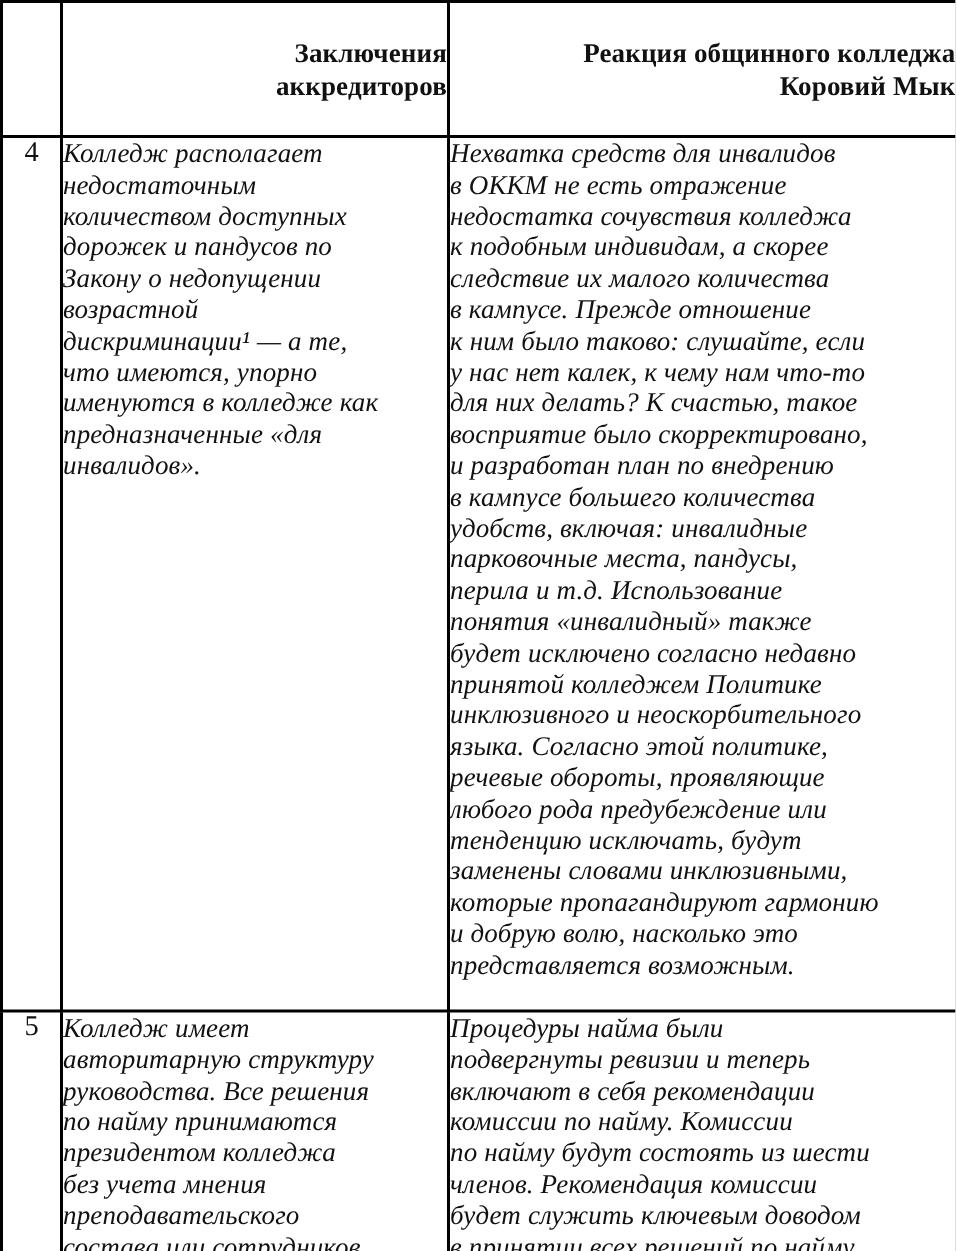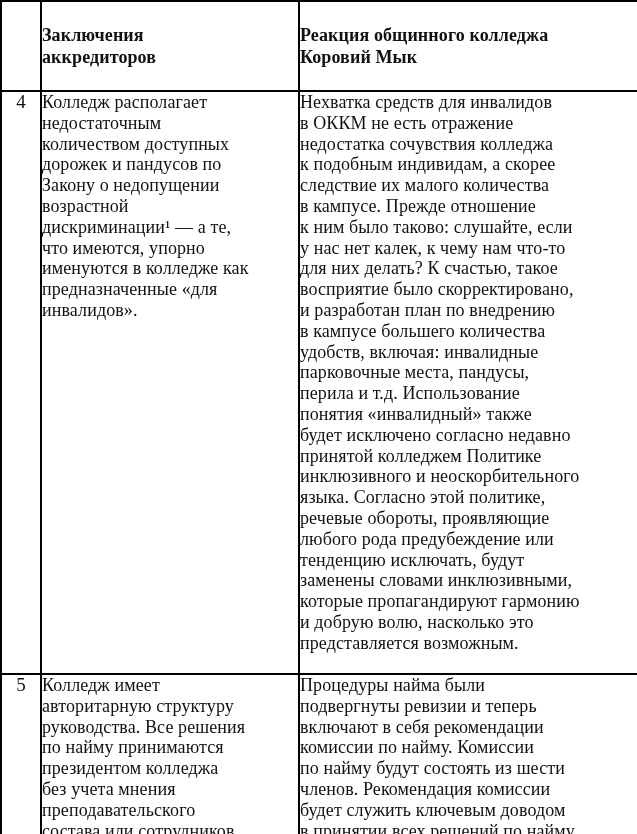--- a/index.html
+++ b/index.html
@@ -30,37 +30,38 @@
   col.c-num  { width: 40px; }
   col.c-conc { width: 258px; }
   col.c-reac { width: 339px; }
 
   tr.header-row { height: 62px; }
   tr.row-4 { height: 583px; }
   tr.row-5 { height: auto; }
 
   th.head-cell {
     vertical-align: middle;
-    text-align: left;
+    text-align: right;
     font-weight: bold;
     font-size: 18px;
     line-height: 22px;
     white-space: pre-line;
     padding: 4px 6px;
   }
   td.num-cell {
     text-align: center;
     font-size: 19px;
     line-height: 20px;
     padding-top: 11px;
   }
   td.text-cell {
     font-size: 18px;
     line-height: 20.8px;
     padding: 9px 8px 6px 15px;
+    font-style: italic;
   }
   .cell-text {
     display: block;
     white-space: pre-line;
     letter-spacing: 0.1px;
   }
 </style>
 </head>
 <body>
 

